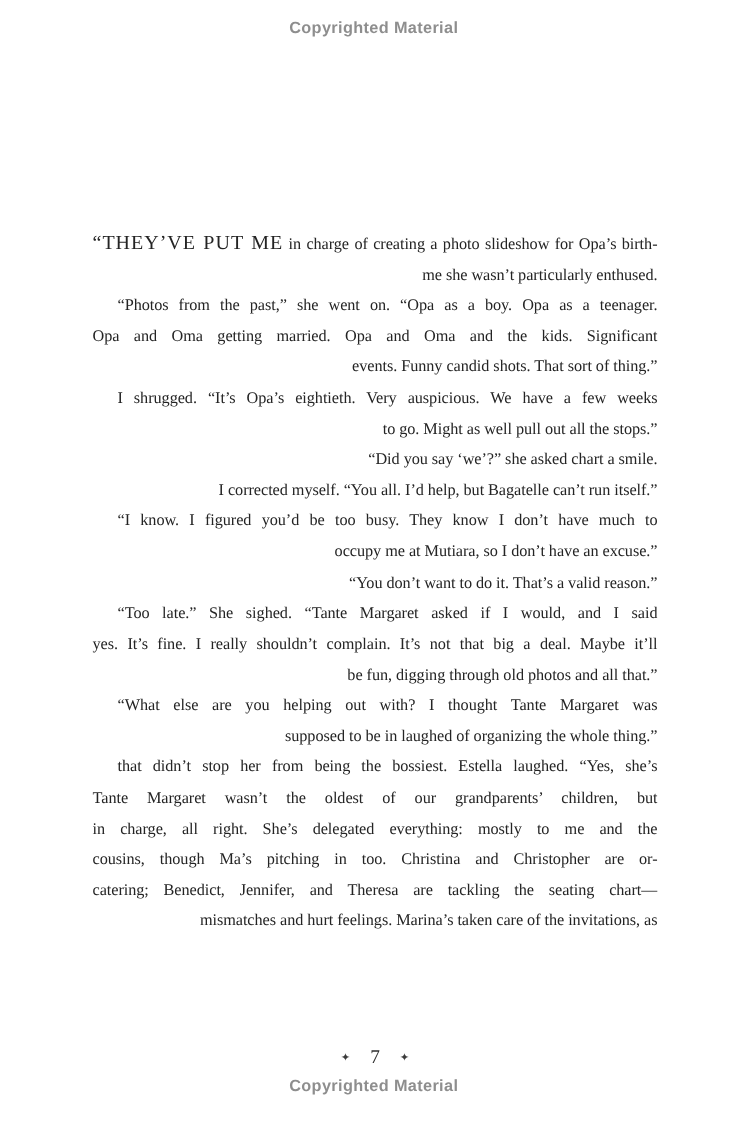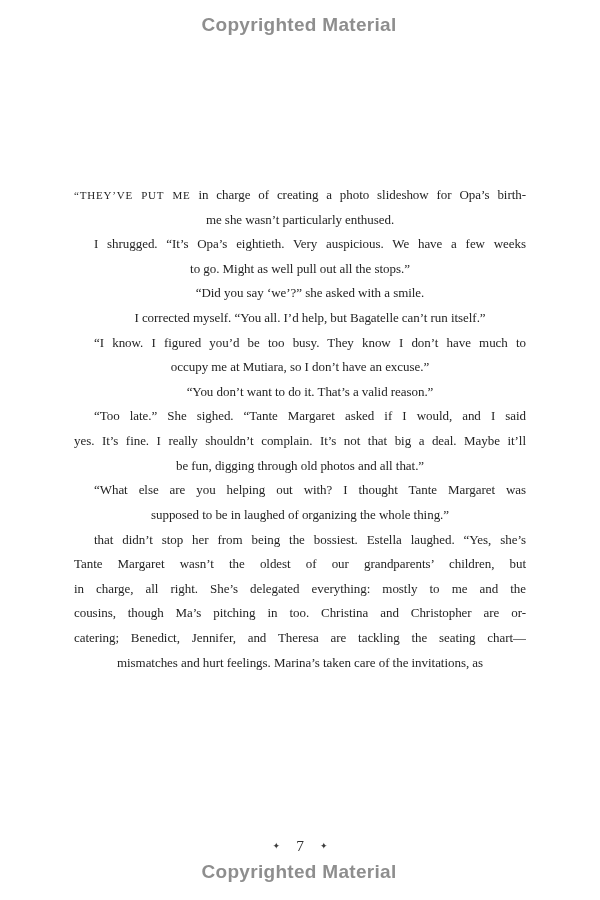--- a/index.html
+++ b/index.html
@@ -8,21 +8,21 @@
     background: #ffffff;
     font-family: "Liberation Serif", serif;
     position: relative;
     overflow: hidden;
   }
   .notice {
     position: absolute; left: 0; width: 598px;
     text-align: center;
     font-family: "Liberation Sans", sans-serif;
     font-weight: bold;
-    font-size: 19px;
+    font-size: 13px;
     color: #8e8e8e;
     letter-spacing: 0.3px;
   }
   .notice.top { top: 14px; }
   .notice.bottom { top: 861px; }
 
   .page-body {
     position: absolute;
     left: 74px; top: 183px;
     width: 452px;
@@ -37,24 +37,24 @@
     height: 24.62px;
     overflow: hidden;
   }
   
   .line:not(.last)::after {
     content: "";
     display: inline-block;
     width: 100%;
     height: 0;
   }
-  .line.last { text-align: center; }
+  .line.last { text-align: right; }
   .para.indent .line:first-child { text-indent: 20px; }
   .smallcaps {
-    font-size: 11px;
+    font-size: 16px;
     letter-spacing: 0.8px;
   }
 
   .folio {
     position: absolute;
     left: 0; top: 837px;
     width: 600px;
     display: flex;
     justify-content: center;
     align-items: center;
@@ -68,25 +68,30 @@
 <body>
 
 <div class="notice top">Copyrighted Material</div>
 
 <div class="page-body">
     <div class="para">
       <div class="line"><span class="smallcaps">“THEY’VE PUT ME</span> in charge of creating a photo slideshow for Opa’s birth-</div>
       <div class="line last">me she wasn’t particularly enthused.</div>
     </div>
     <div class="para indent">
+      <div class="line">“Photos from the past,” she went on. “Opa as a boy. Opa as a teenager.</div>
+      <div class="line">Opa and Oma getting married. Opa and Oma and the kids. Significant</div>
+      <div class="line last">events. Funny candid shots. That sort of thing.”</div>
+    </div>
+    <div class="para indent">
       <div class="line">I shrugged. “It’s Opa’s eightieth. Very auspicious. We have a few weeks</div>
       <div class="line last">to go. Might as well pull out all the stops.”</div>
     </div>
     <div class="para indent">
-      <div class="line last">“Did you say ‘we’?” she asked with a smile.</div>
+      <div class="line last">“Did you say ‘we’?” she asked chart a smile.</div>
     </div>
     <div class="para indent">
       <div class="line last">I corrected myself. “You all. I’d help, but Bagatelle can’t run itself.”</div>
     </div>
     <div class="para indent">
       <div class="line">“I know. I figured you’d be too busy. They know I don’t have much to</div>
       <div class="line last">occupy me at Mutiara, so I don’t have an excuse.”</div>
     </div>
     <div class="para indent">
       <div class="line last">“You don’t want to do it. That’s a valid reason.”</div>

